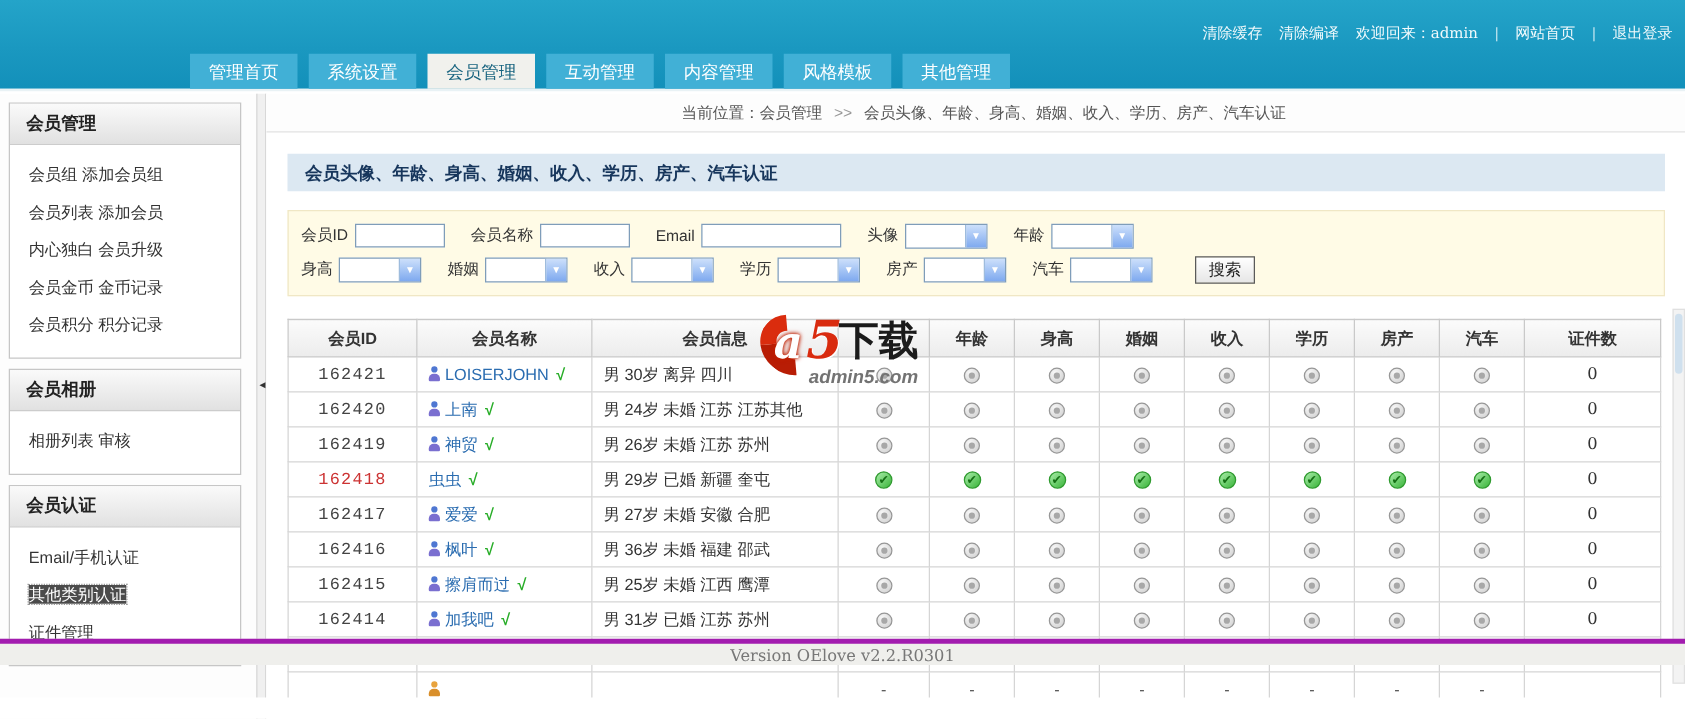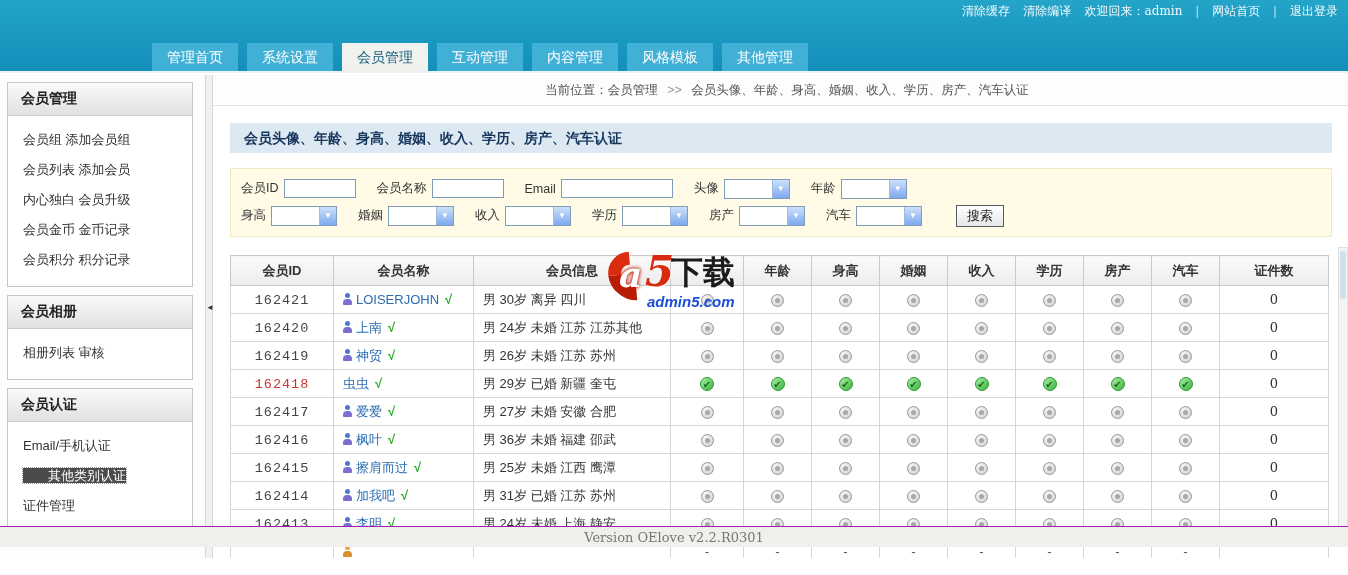--- a/index.html
+++ b/index.html
@@ -3,21 +3,21 @@
 <meta charset="utf-8">
 <style>
   * { margin:0; padding:0; box-sizing:border-box; }
   html,body { width:1348px; height:575px; }
   body { font-family:"Liberation Sans","DejaVu Sans",sans-serif; background:#fff; overflow:hidden; }
   .screen { position:relative; width:1348px; height:575px; background:#fff; overflow:hidden; }
 
   
   .topbar { position:absolute; top:0; left:0; width:100%; height:73px;
     background:linear-gradient(#24a4c9,#1a98c0 55%,#1390ba); border-bottom:2px solid #e9f2f5; }
-  .toplinks { position:absolute; top:3px; right:10px; color:#f2fafc; font-size:12px; }
+  .toplinks { position:absolute; top:18px; right:10px; color:#f2fafc; font-size:12px; }
   .toplinks a { color:#f2fafc; text-decoration:none; margin-left:10px; }
   .toplinks .sep { color:#bfe4ef; margin-left:10px; }
   .toplinks .uname { font-family:"DejaVu Serif",serif; }
   .logo { position:absolute; left:16px; top:16px; display:flex; align-items:center; }
   .logo-icon { position:relative; width:38px; height:38px; margin-right:6px; }
   .blob { position:absolute; border-radius:60% 60% 60% 0; }
   .blob.blue { width:15px; height:26px; left:4px; top:8px; background:linear-gradient(#34b7ee,#1b7fd0); transform:rotate(-18deg); }
   .blob.pink { width:15px; height:24px; left:17px; top:10px; background:linear-gradient(#ff6e9c,#ef2d6a); transform:rotate(22deg); }
   .blob.dot-pink { width:8px; height:8px; border-radius:50%; left:2px; top:1px; background:#ef2d6a; }
   .blob.dot-blue { width:7px; height:7px; border-radius:50%; left:22px; top:3px; background:#2fa9e4; }
@@ -30,21 +30,21 @@
   
   .bodyrow { position:absolute; top:75px; left:0; right:0; bottom:0; display:flex; background:#fff; }
 
   
   .sidebar { width:205px; padding:7px 0 0 7px; background:#fdfdfd; }
   .side-box { width:186px; border:1px solid #c6c6c6; margin-bottom:8px; background:#fff; }
   .side-box h3 { font-size:14px; color:#222; padding:7px 13px; background:linear-gradient(#fafafa,#e1e1e1); border-bottom:1px solid #ccc; }
   .side-items { padding:9px 0 11px; }
   .side-item { padding:6px 15px; font-size:13px; color:#333; cursor:pointer; }
   .side-item span { color:#333; }
-  .side-item.selected span { background:#4b4b4b; color:#fff; outline:1px dotted #999;padding-left:25px; }
+  .side-item.selected span { background:#4b4b4b; color:#fff; outline:1px dotted #999; }
 
   
   .splitter { width:8px; background:#f0f0f0; border-left:1px solid #d8d8d8; border-right:1px solid #d8d8d8; position:relative; }
   .splitter .arrow { position:absolute; top:228px; left:0; font-size:8px; color:#333; }
 
   
   .main { flex:1; position:relative; background:#fff; overflow:hidden; }
   .breadcrumb { height:31px; line-height:31px; padding-left:13px; font-size:12.5px; color:#555; border-bottom:1px solid #e2e2e2; background:#fdfdfd;text-align:center; }
   .breadcrumb .bc-sep { color:#999; margin:0 6px; }
   .content { padding:17px 16px 0 17px; }
@@ -85,28 +85,28 @@
   .docs-num { font-family:"DejaVu Serif",serif; }
 
   
   .watermark { position:absolute; left:394px; top:172px; width:150px; height:66px; z-index:6; pointer-events:none; }
   .wm-swoosh { position:absolute; left:0; top:6px; width:52px; height:46px; border:13px solid transparent;
     border-left-color:#da2c0e; border-bottom-color:#b81d05; border-radius:50%; transform:rotate(40deg); }
   .wm-a { position:absolute; left:12px; top:6px; font-family:"DejaVu Serif",serif; font-style:italic; font-weight:bold; font-size:36px; color:#fff;
     text-shadow:0 0 3px #c02000,0 0 4px #c02000; }
   .wm-5 { position:absolute; left:38px; top:0px; font-family:"DejaVu Serif",serif; font-style:italic; font-weight:bold; font-size:42px; color:#d92b0f; text-shadow:1px 1px 0 #fff; }
   .wm-xz { position:absolute; left:64px; top:4px; font-weight:bold; font-size:32px; color:#1b1b1b; }
-  .wm-dom { position:absolute; left:40px; top:46px; font-weight:bold; font-style:italic; font-size:15px; color:#1d4ed8; }
+  .wm-dom { position:absolute; left:40px; top:46px; font-weight:bold; font-style:italic; font-size:15px; color:#737373; }
 
   
   .vscroll { position:absolute; right:0; top:172px; width:10px; height:300px; background:#f3f3f3; border:1px solid #e0e0e0; }
   .vscroll .thumb { position:absolute; top:3px; left:1px; width:6px; height:48px; background:#cfe0ee; border-radius:3px; }
 
   
-  .footer { position:absolute; left:0; top:526px; width:1348px; height:21px; background:#efefec; border-top:1px solid #a21caf;
+  .footer { position:absolute; left:0; top:511px; width:1348px; height:21px; background:#efefec; border-top:4px solid #a21caf;
     text-align:center; line-height:21px; font-family:"DejaVu Serif",serif; font-size:13px; color:#777; z-index:20; }
   .below-footer { position:absolute; left:0; top:558px; width:1348px; height:17px; background:#fff; z-index:20; }
 </style>
 </head>
 <body>
 
 <div class="screen">
 
   <div class="topbar">
     <div class="toplinks">

